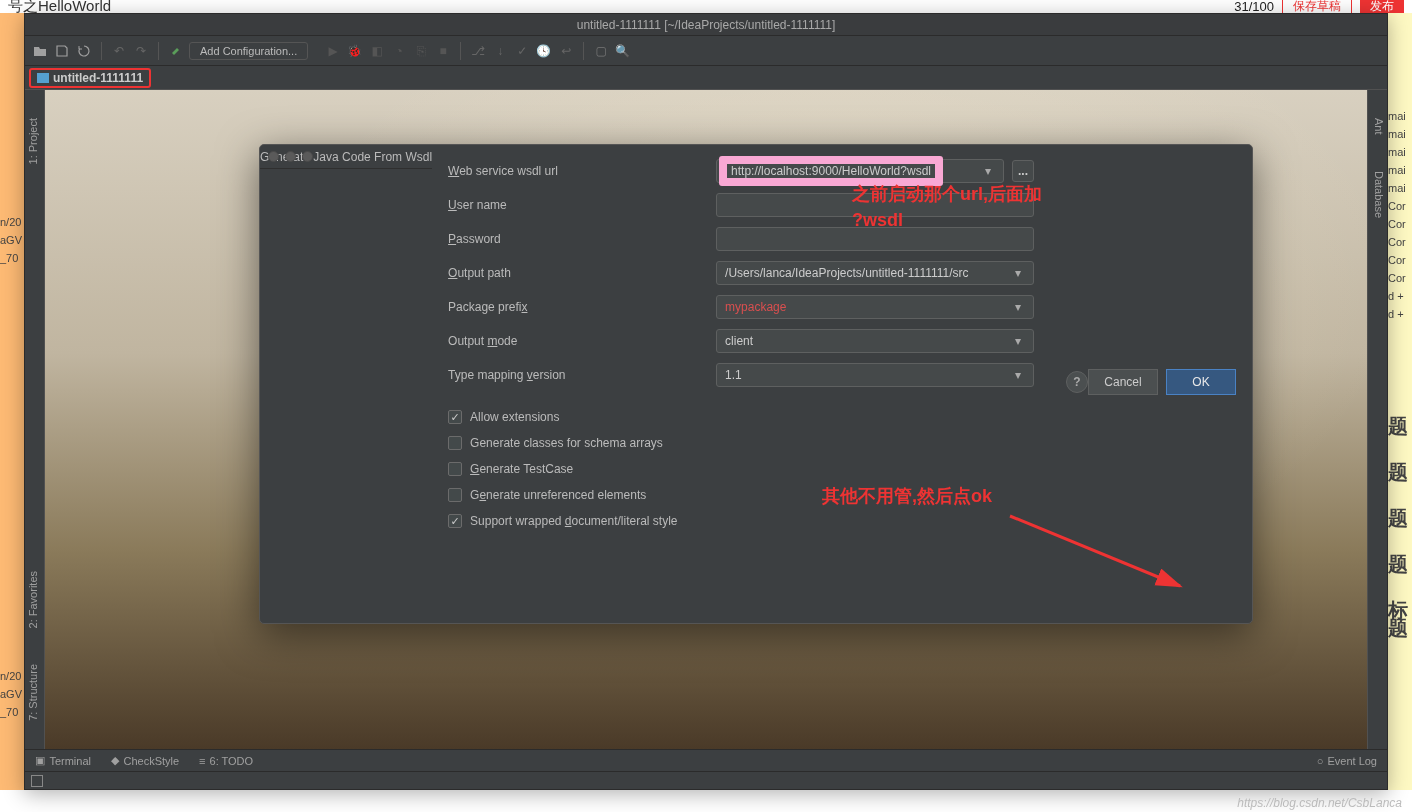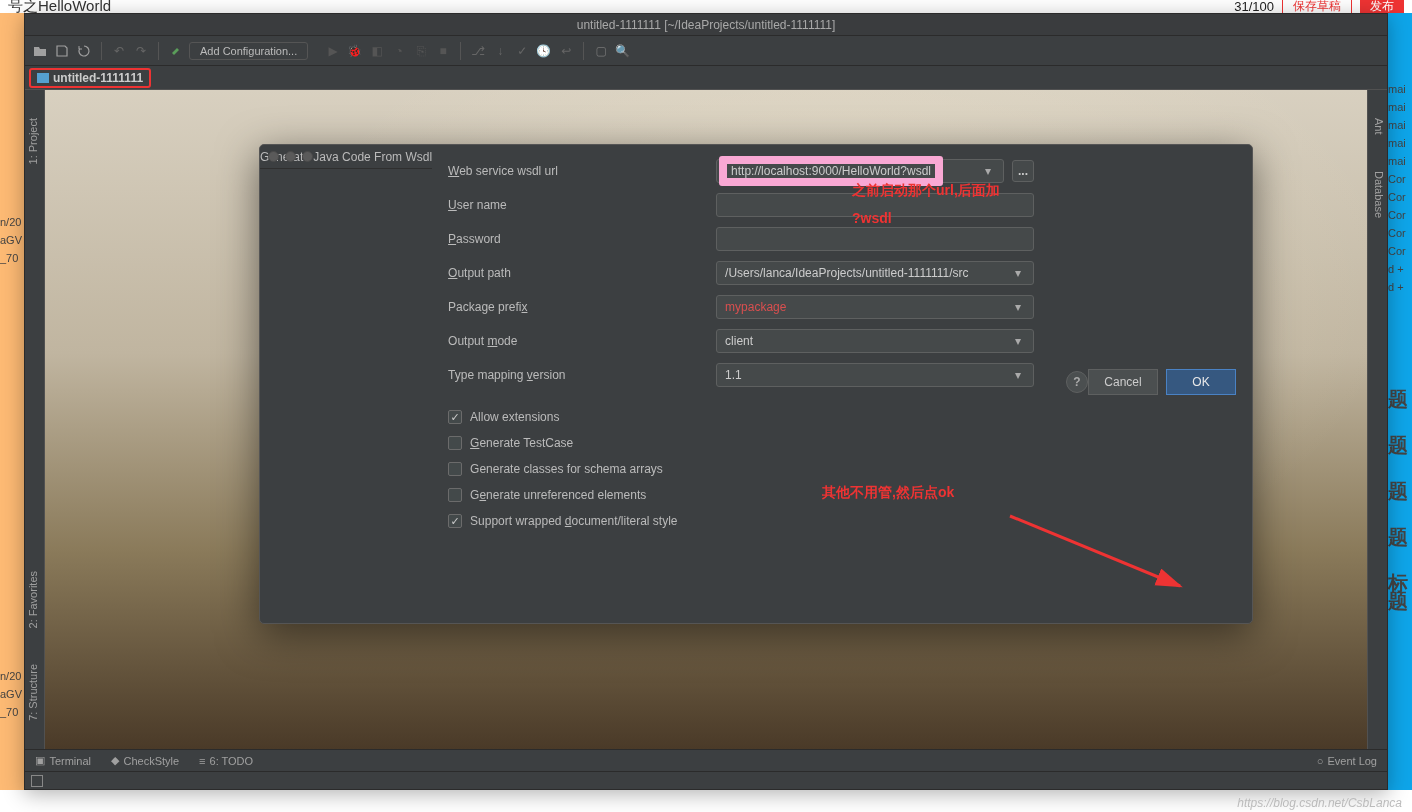--- a/index.html
+++ b/index.html
@@ -60,26 +60,26 @@
 .chk { width: 14px; height: 14px; border: 1px solid #6b6b6b; background: #43494a; display: inline-flex; align-items: center; justify-content: center; border-radius: 2px; }
 .chk.checked::after { content: "✓"; color: #ccc; font-size: 11px; line-height: 1; }
 
 .dlg-footer { display: flex; align-items: center; justify-content: space-between; padding: 10px 16px 14px 16px; }
 .help-btn { width: 22px; height: 22px; border-radius: 50%; background: #4b4f50; border: 1px solid #5e6060; color: #aaa; display: flex; align-items: center; justify-content: center; font-weight: bold; }
 .dlg-buttons { display: flex; gap: 8px; }
 .btn { min-width: 70px; height: 26px; border-radius: 0; border: 1px solid #5e6060; background: #4b4f50; color: #ccc; font-size: 12px; }
 .btn.primary { background: #365880; border-color: #4a82c4; color: #e8e8e8; padding: 0 20px; }
 
 
-.annot { position: absolute; color: #e33; font-weight: bold; font-size: 14px; z-index: 50; font-family: "Microsoft YaHei", sans-serif; }
+.annot { position: absolute; color: #e33; font-weight: bold; font-size: 18px; z-index: 50; font-family: "Microsoft YaHei", sans-serif; }
 .arrow { position: absolute; z-index: 49; }
 
 
 .behind-left { position: absolute; left: 0; top: 13px; width: 24px; bottom: 22px; background: #fdba74; color: #444; font-size: 11px; overflow: hidden; padding-top: 200px; line-height: 18px; }
-.behind-right { position: absolute; right: 0; top: 13px; width: 24px; bottom: 22px; background: #0ea5e9; color: #444; font-size: 11px; overflow: hidden; padding-top: 67px; line-height: 18px; }
+.behind-right { position: absolute; right: 0; top: 13px; width: 24px; bottom: 22px; background: #fef9c3; color: #444; font-size: 11px; overflow: hidden; padding-top: 94px; line-height: 18px; }
 .behind-right .big { font-size: 20px; font-weight: bold; padding: 14px 0; }
 
 .watermark { position: absolute; right: 10px; bottom: 2px; color: #bbb; font-size: 12px; font-style: italic; }
 </style>
 </head>
 <body>
 
 <div class="outer-top">
   <span class="title">号之HelloWorld</span>
   <div class="right">
@@ -276,25 +276,25 @@
     </div>
 
     <div style="height:2px"></div>
 
     <div class="check-row">
       <span class="chk checked"></span>
       <span>Allow extensions</span>
     </div>
     <div class="check-row">
       <span class="chk"></span>
+      <span>Generate classes for schema arrays</span>
+    </div>
+    <div class="check-row">
+      <span class="chk"></span>
       <span><u>G</u>enerate TestCase</span>
-    </div>
-    <div class="check-row">
-      <span class="chk"></span>
-      <span>Generate classes for schema arrays</span>
     </div>
     <div class="check-row">
       <span class="chk"></span>
       <span>G<u>e</u>nerate unreferenced elements</span>
     </div>
     <div class="check-row">
       <span class="chk checked"></span>
       <span>Support wrapped <u>d</u>ocument/literal style</span>
     </div>
   </div>

